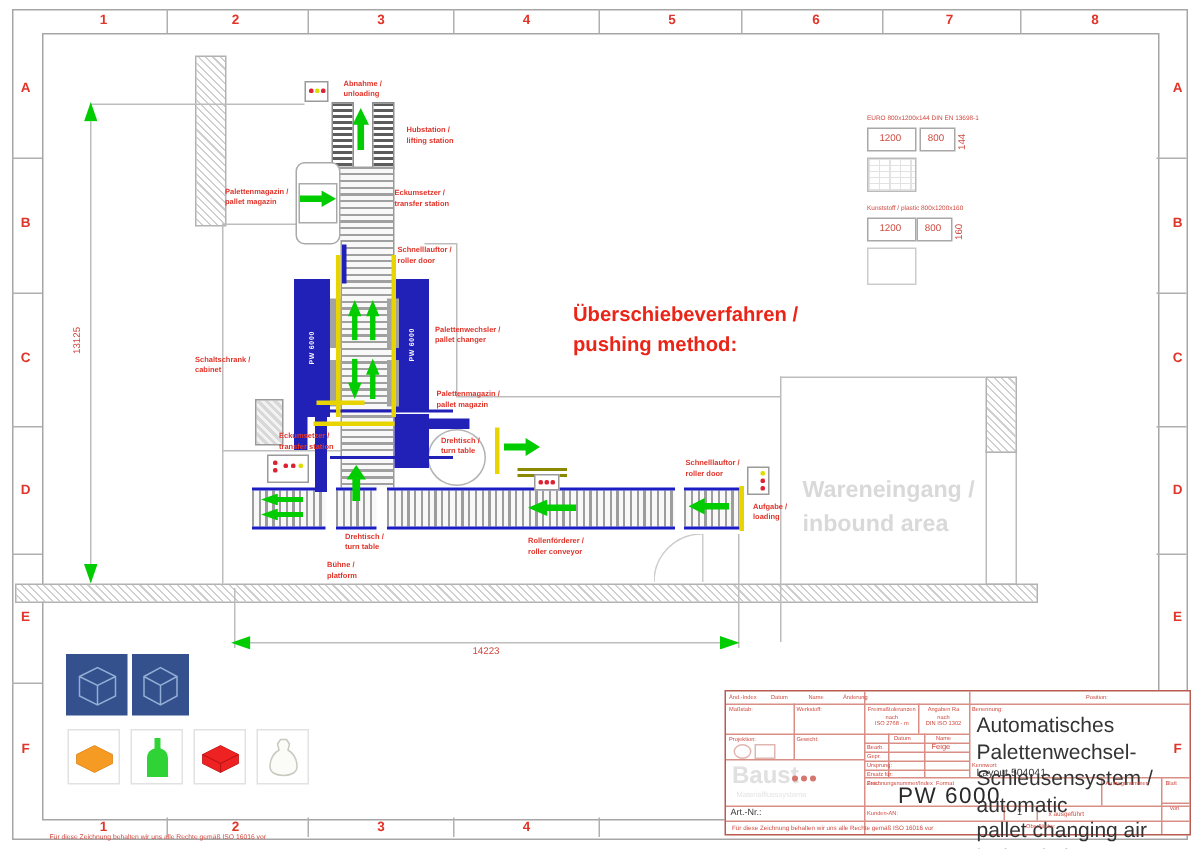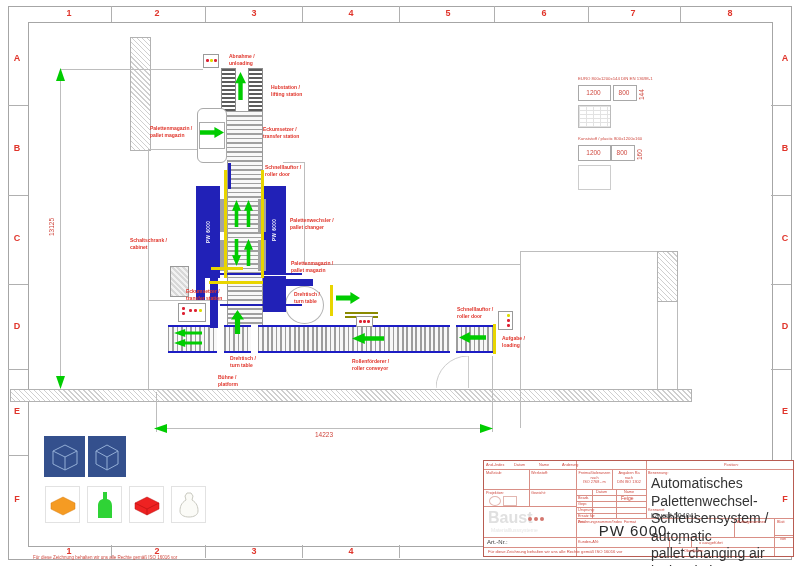--- a/index.html
+++ b/index.html
@@ -226,20 +226,24 @@
   <div class="conv-h" style="left:224px;top:325px;width:27px;height:24px"></div>
   <div class="conv-h" style="left:258px;top:325px;width:192px;height:24px"></div>
   <div class="conv-h" style="left:456px;top:325px;width:37px;height:24px"></div>
   <div class="yel" style="left:493px;top:324px;width:3px;height:30px"></div>
   <div class="arr left" style="left:174px;top:329px;width:28px;height:8px"></div>
   <div class="arr left" style="left:174px;top:339px;width:28px;height:8px"></div>
   <div class="arr up" style="left:231px;top:310px;width:13px;height:24px"></div>
   <div class="arr left" style="left:352px;top:333px;width:32px;height:11px"></div>
   <div class="arr left" style="left:459px;top:332px;width:27px;height:11px"></div>
 
+  <div class="watermark" style="left:535px;top:315px;font-size:15.5px">Wareneingang /
+inbound area</div>
+  <div class="method" style="left:382px;top:200px">Überschiebeverfahren /
+pushing method:</div>
 
   <div class="lbl" style="left:229px;top:53px">Abnahme /
 unloading</div>
   <div class="lbl" style="left:271px;top:84px">Hubstation /
 lifting station</div>
   <div class="lbl" style="left:150px;top:125px">Palettenmagazin /
 pallet magazin</div>
   <div class="lbl" style="left:263px;top:126px">Eckumsetzer /
 transfer station</div>
   <div class="lbl" style="left:265px;top:164px">Schnelllauftor /

